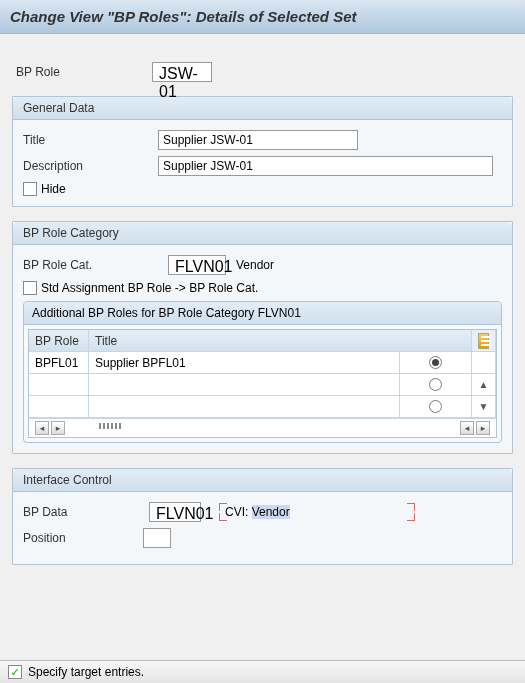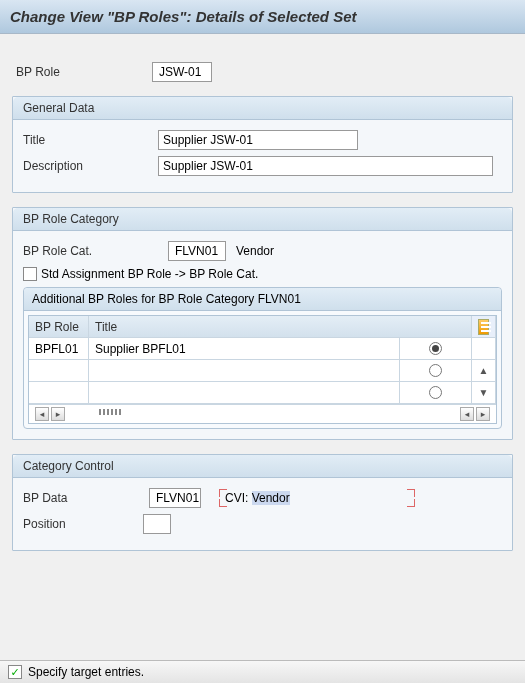--- a/index.html
+++ b/index.html
@@ -31,21 +31,21 @@
     gap: 8px;
   }
   .label {
     color: #333;
   }
   .boxed-value {
     border: 1px solid #999;
     padding: 2px 6px;
     background: #fff;
     font-family: Arial, Helvetica, sans-serif;
-    font-size: 12px;
+    font-size: 16px;
     height: 20px;
   }
   .panel {
     border: 1px solid #b0c4d6;
     border-radius: 1px;
     margin-bottom: 14px;
     background: #f4f7fa;
   }
   .panel-header {
     background: linear-gradient(#e2edf6, #cfdfec);
@@ -184,20 +184,24 @@
   <div class="panel">
     <div class="panel-header">General Data</div>
     <div class="panel-body">
       <div class="form-row">
         <span class="form-label">Title</span>
         <input class="text-input" value="Supplier JSW-01" style="">
       </div>
       <div class="form-row">
         <span class="form-label">Description</span>
         <input class="text-input-wide" value="Supplier JSW-01" style="">
+      </div>
+      <div class="chk-row">
+        <span class="chk"></span>
+        <span>Hide</span>
       </div>
     </div>
   </div>
 
   <div class="panel">
     <div class="panel-header">BP Role Category</div>
     <div class="panel-body">
       <div class="form-row" style="gap:10px">
         <span class="form-label">BP Role Cat.</span>
         <span class="boxed-value" style="width:58px">FLVN01</span>
@@ -257,21 +261,21 @@
               <span class="arrow-btn">◂</span>
               <span class="arrow-btn">▸</span>
             </div>
           </div>
         </div>
       </div>
     </div>
   </div>
 
   <div class="panel">
-    <div class="panel-header">Category Control</div>
+    <div class="panel-header">Interface Control</div>
     <div class="panel-body">
       <div class="form-row" style="gap:6px;">
         <span class="form-label" style="width:120px">BP Data</span>
         <span class="boxed-value" style="width:52px">FLVN01</span>
         <span class="cvi-corners" style="width:196px;">
           <span class="corner tl"></span><span class="corner tr"></span><span class="corner bl"></span><span class="corner br"></span>
           <span class="cvi-text"><span>CVI: </span><span class="sel">Vendor</span></span>
         </span>
       </div>
       <div class="form-row">

